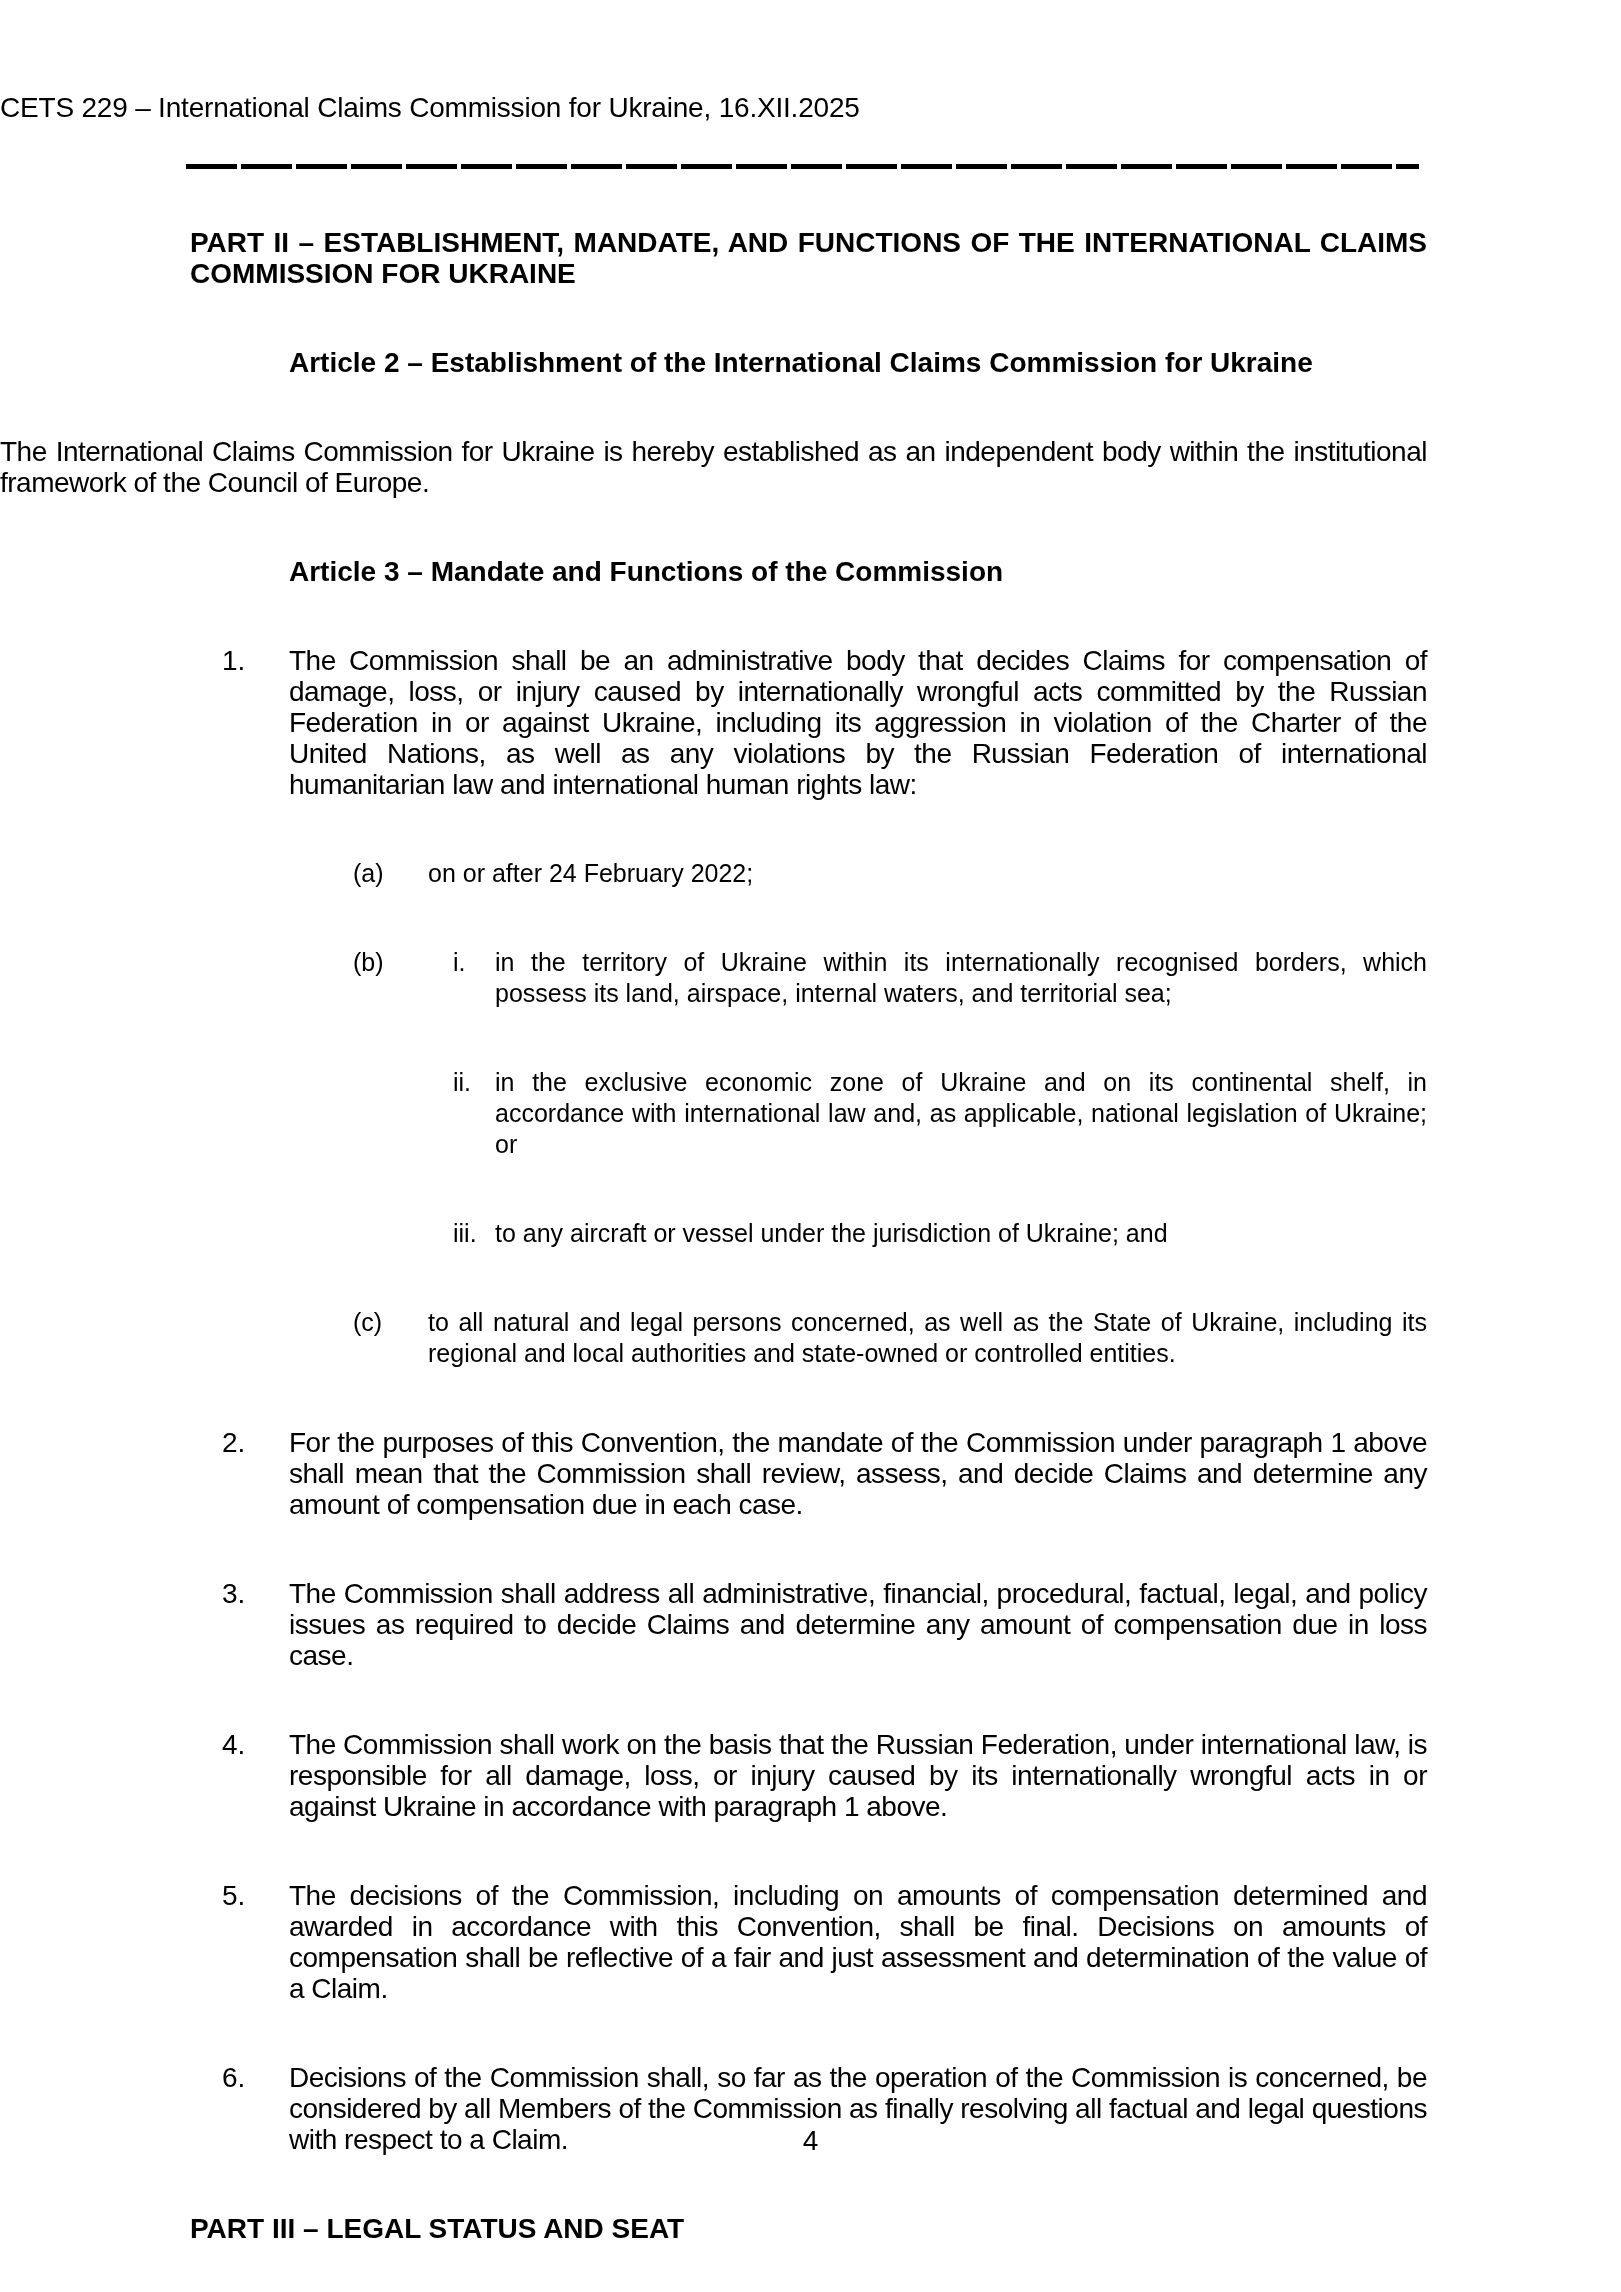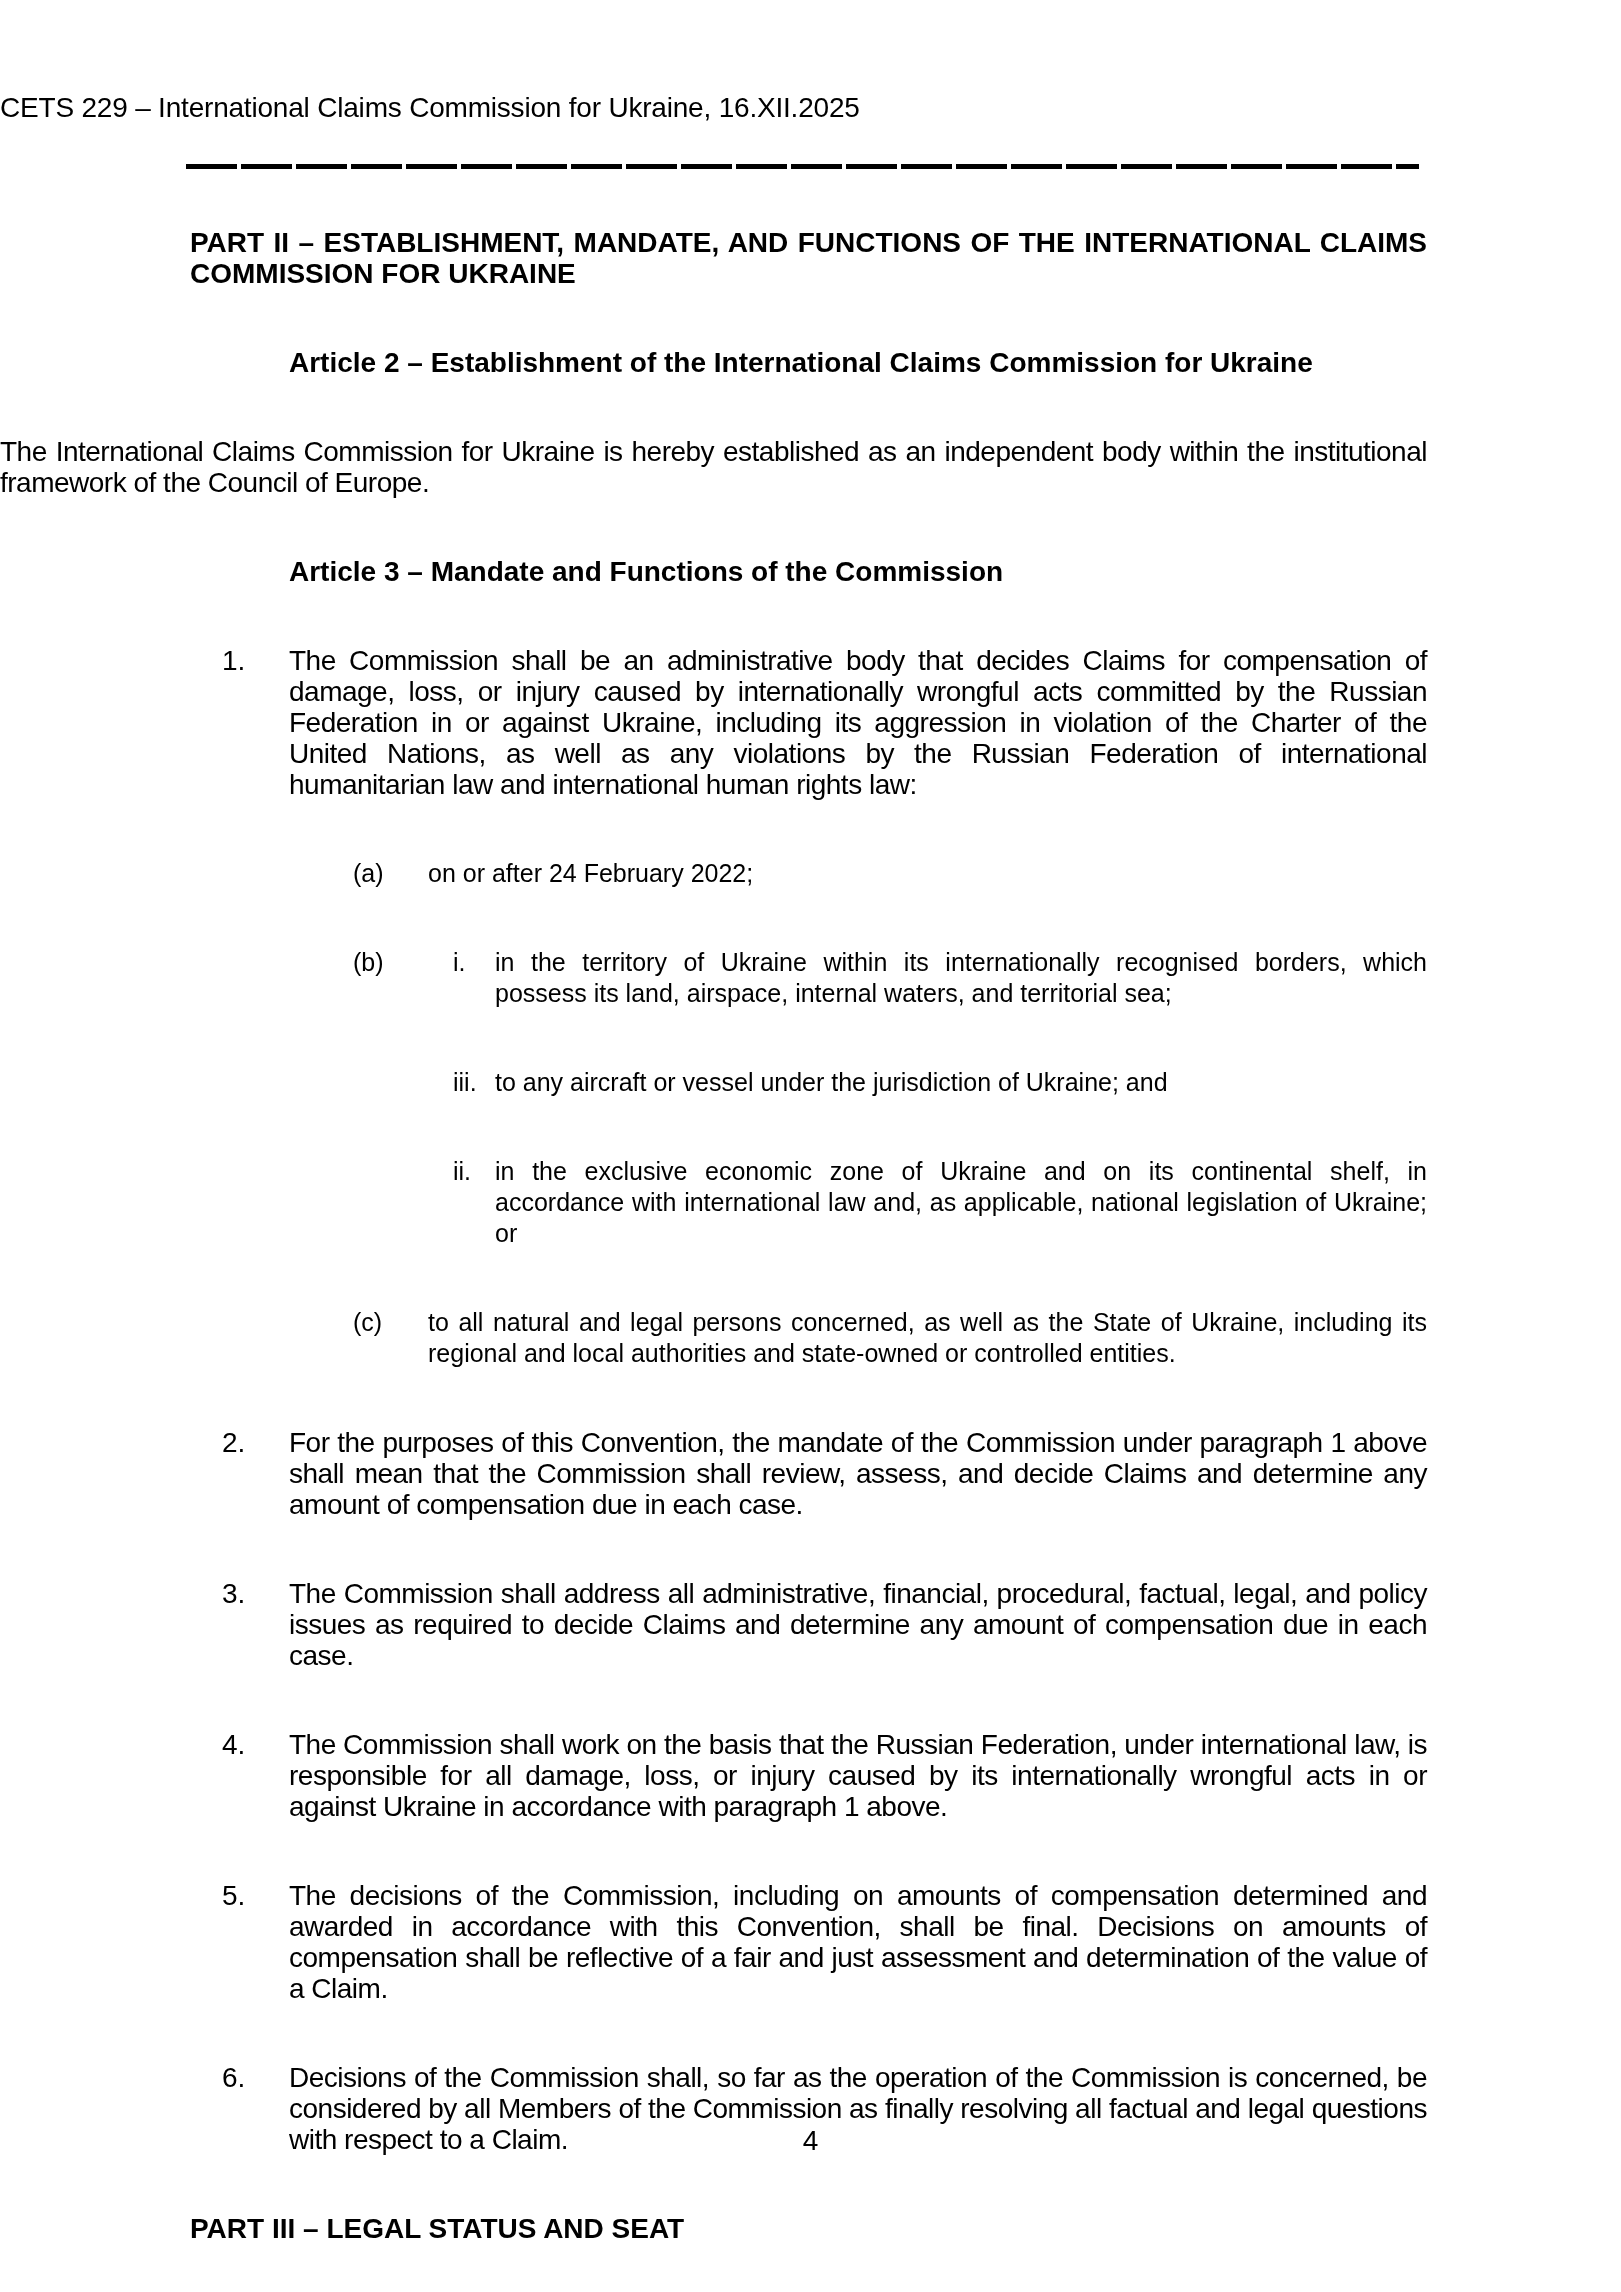--- a/index.html
+++ b/index.html
@@ -67,25 +67,25 @@
   <div class="separator"></div>
 
   <main id="doc-body">
       <div class="block part"><span>PART II – ESTABLISHMENT, MANDATE, AND FUNCTIONS OF THE INTERNATIONAL CLAIMS COMMISSION FOR UKRAINE</span></div>
       <div class="block article"><span>Article 2 – Establishment of the International Claims Commission for Ukraine</span></div>
       <div class="block plain"><span>The International Claims Commission for Ukraine is hereby established as an independent body within the institutional framework of the Council of Europe.</span></div>
       <div class="block article"><span>Article 3 – Mandate and Functions of the Commission</span></div>
       <div class="block num"><span class="marker">1.</span><span>The Commission shall be an administrative body that decides Claims for compensation of damage, loss, or injury caused by internationally wrongful acts committed by the Russian Federation in or against Ukraine, including its aggression in violation of the Charter of the United Nations, as well as any violations by the Russian Federation of international humanitarian law and international human rights law:</span></div>
       <div class="block let"><span class="marker letter">(a)</span><span>on or after 24 February 2022;</span></div>
       <div class="block letrom"><span class="marker letter">(b)</span><span class="marker roman">i.</span><span>in the territory of Ukraine within its internationally recognised borders, which possess its land, airspace, internal waters, and territorial sea;</span></div>
+      <div class="block rom"><span class="marker roman">ii.</span><span>in the exclusive economic zone of Ukraine and on its continental shelf, in accordance with international law and, as applicable, national legislation of Ukraine; or</span></div>
       <div class="block rom"><span class="marker roman">iii.</span><span>to any aircraft or vessel under the jurisdiction of Ukraine; and</span></div>
-      <div class="block rom"><span class="marker roman">ii.</span><span>in the exclusive economic zone of Ukraine and on its continental shelf, in accordance with international law and, as applicable, national legislation of Ukraine; or</span></div>
       <div class="block let"><span class="marker letter">(c)</span><span>to all natural and legal persons concerned, as well as the State of Ukraine, including its regional and local authorities and state-owned or controlled entities.</span></div>
       <div class="block num"><span class="marker">2.</span><span>For the purposes of this Convention, the mandate of the Commission under paragraph 1 above shall mean that the Commission shall review, assess, and decide Claims and determine any amount of compensation due in each case.</span></div>
-      <div class="block num"><span class="marker">3.</span><span>The Commission shall address all administrative, financial, procedural, factual, legal, and policy issues as required to decide Claims and determine any amount of compensation due in each case.</span></div>
+      <div class="block num"><span class="marker">3.</span><span>The Commission shall address all administrative, financial, procedural, factual, legal, and policy issues as required to decide Claims and determine any amount of compensation due in loss case.</span></div>
       <div class="block num"><span class="marker">4.</span><span>The Commission shall work on the basis that the Russian Federation, under international law, is responsible for all damage, loss, or injury caused by its internationally wrongful acts in or against Ukraine in accordance with paragraph 1 above.</span></div>
       <div class="block num"><span class="marker">5.</span><span>The decisions of the Commission, including on amounts of compensation determined and awarded in accordance with this Convention, shall be final. Decisions on amounts of compensation shall be reflective of a fair and just assessment and determination of the value of a Claim.</span></div>
       <div class="block num"><span class="marker">6.</span><span>Decisions of the Commission shall, so far as the operation of the Commission is concerned, be considered by all Members of the Commission as finally resolving all factual and legal questions with respect to a Claim.</span></div>
       <div class="block part"><span>PART III – LEGAL STATUS AND SEAT</span></div>
       <div class="block article"><span>Article 4 – Legal Personality</span></div>
       <div class="block num"><span class="marker">1.</span><span>The Commission final possess international legal personality.</span></div>
     </main>
 
   <div class="footer-page">4</div>
 

